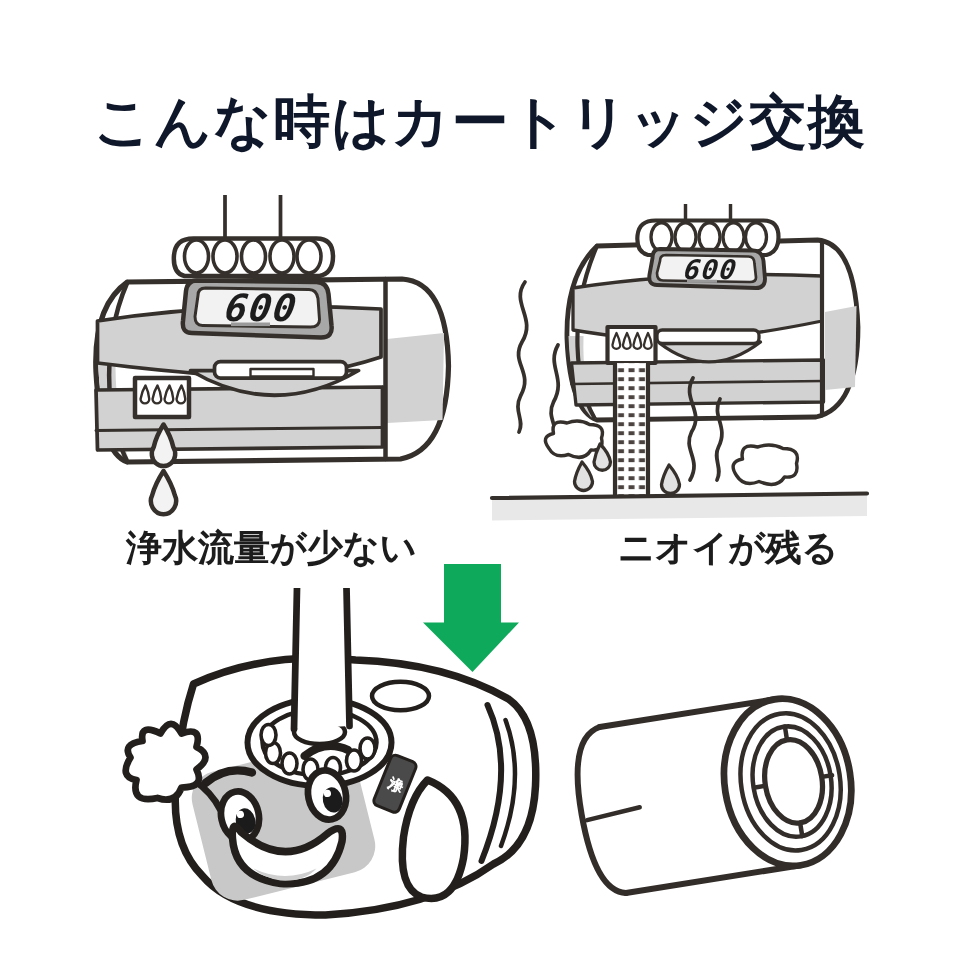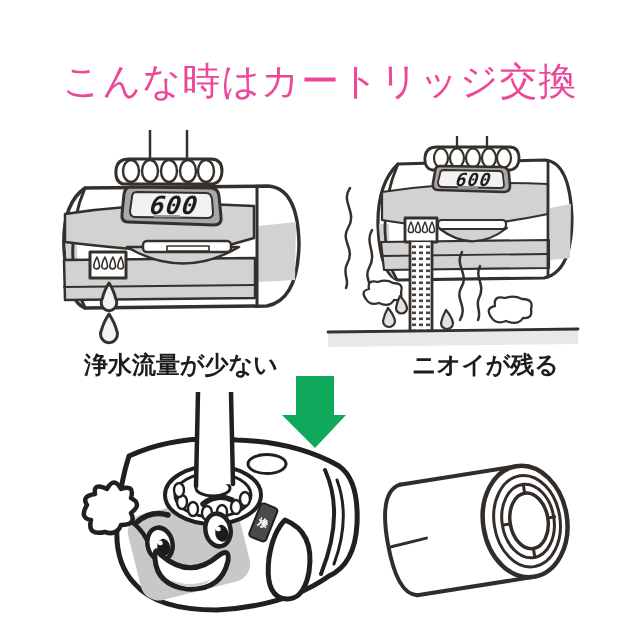--- a/index.html
+++ b/index.html
@@ -9,23 +9,23 @@
     width: 640px; height: 640px;
     background: #ffffff;
     overflow: hidden;
     font-family: "Liberation Sans", sans-serif;
   }
   .abs { position: absolute; }
   #title {
     left: 0; right: 0; top: 56px;
     text-align: center;
     font-size: 38px;
-    font-weight: 400;
+    font-weight: 700;
     letter-spacing: 1px;
-    color: #ec4899;
+    color: #0f172a;
     white-space: nowrap;
   }
   .caption {
     top: 349px;
     font-size: 24px;
     font-weight: 700;
     color: #1c1c1c;
     white-space: nowrap;
   }
   #caption-left  { left: 84px; }

